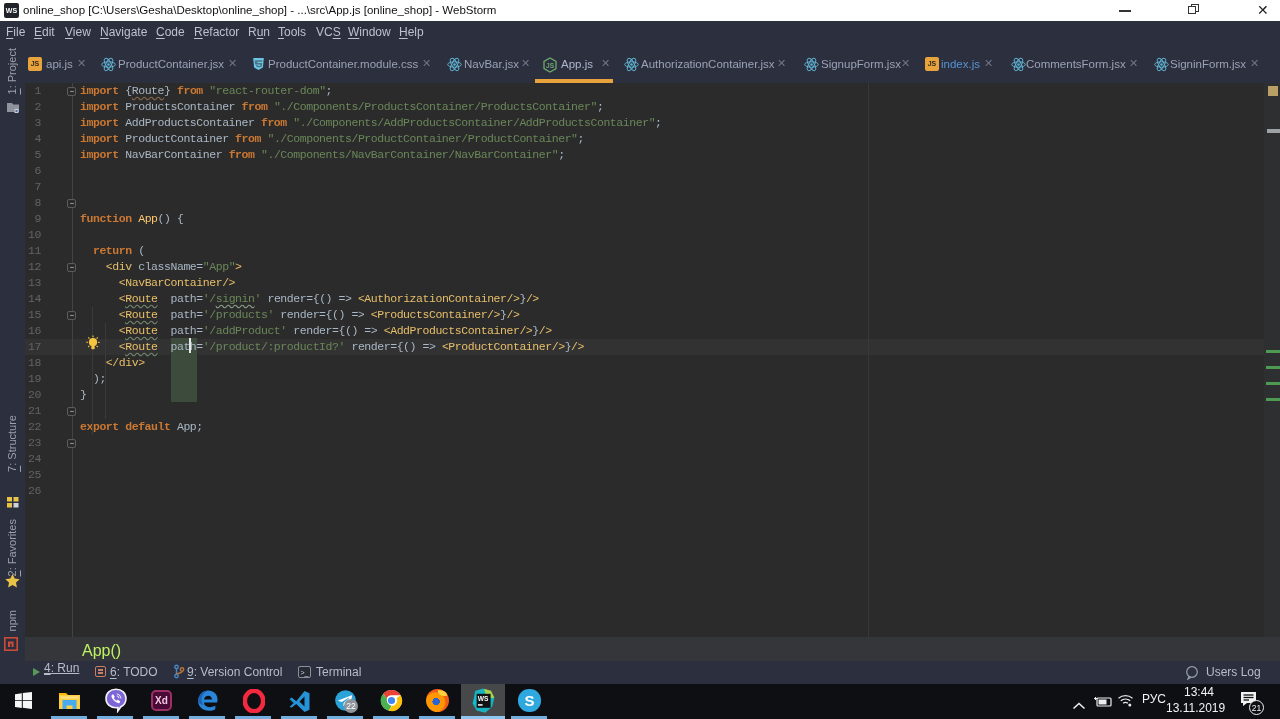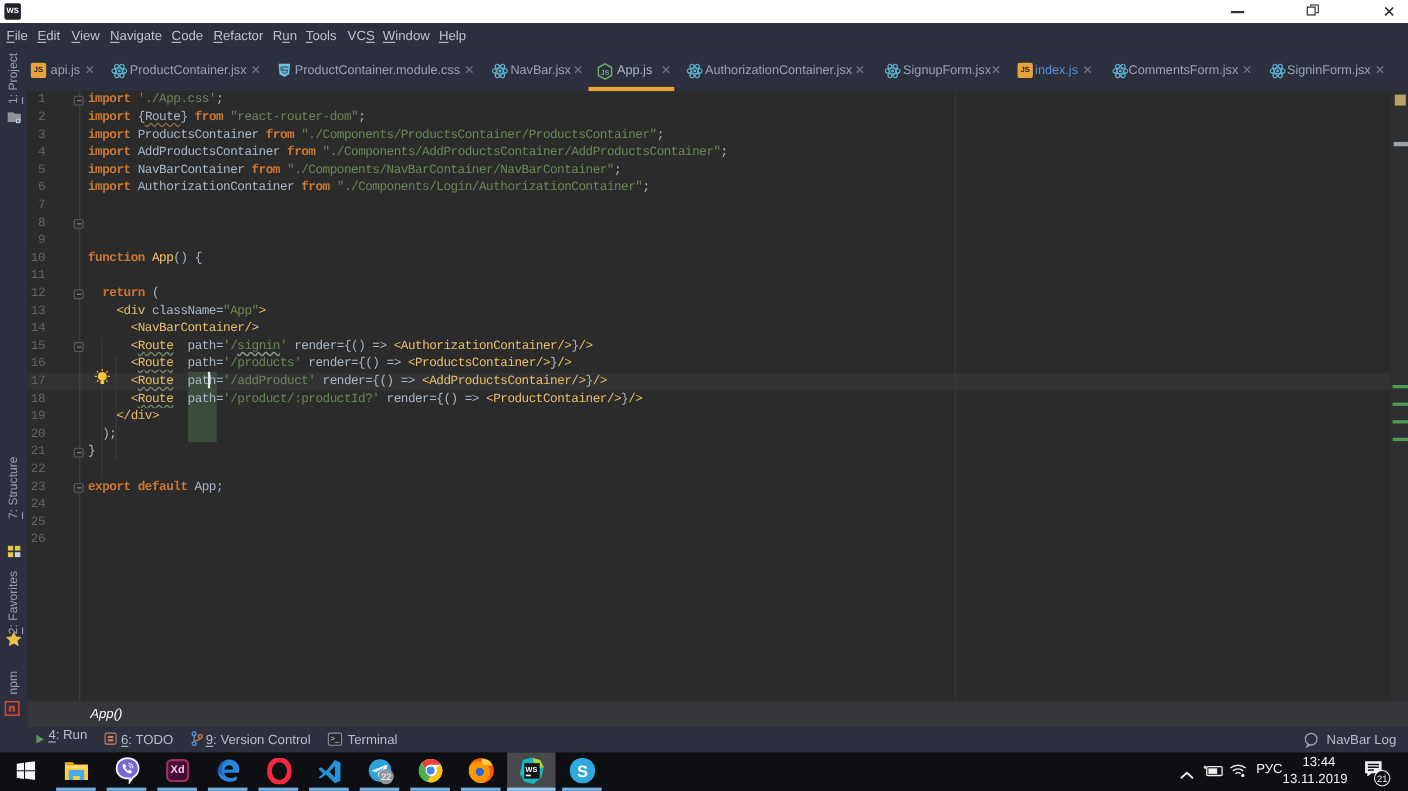--- a/index.html
+++ b/index.html
@@ -44,20 +44,21 @@
   
   #taskbar { position:absolute; left:0; top:684px; width:1280px; height:35px; background:#0e0f12; }
   .tundr { position:absolute; top:32px; height:3px; background:#72aede; }
   #tray { position:absolute; color:#f2f2f2; }
 </style>
 </head>
 <body>
 
 <div id="titlebar">
   <div id="wsicon">WS</div>
+  <div id="titletext">online_shop [C:\Users\Gesha\Desktop\online_shop] - ...\src\App.js [online_shop] - WebStorm</div>
   <div style="position:absolute; left:1119px; top:10px; width:12px; height:1.5px; background:#333;"></div>
   <div style="position:absolute; left:1188px; top:6px; width:8px; height:8px; border:1.2px solid #333; background:#fff;"></div>
   <div style="position:absolute; left:1191px; top:4px; width:8px; height:8px; border:1.2px solid #333;"></div>
   <div style="position:absolute; left:1188px; top:6px; width:8px; height:8px; border:1.2px solid #333; background:#fff;"></div>
   <div class="winbtn" style="left:1257px; top:2px; font-size:14px;">✕</div>
 </div>
 
 <div id="menubar">
   <div class="menuitem" style="left:6px;"><span class="mn">F</span>ile</div>
   <div class="menuitem" style="left:34px;"><span class="mn">E</span>dit</div>
@@ -216,26 +217,25 @@
 18
 19
 20
 21
 22
 23
 24
 25
 26</div>
   <div id="code">
-<div><span class="kw">import</span> <span class="st">'./App.css'</span>;</div>
 <div><span class="kw">import</span> {<span class="w2">Route</span>} <span class="kw">from</span> <span class="st">"react-router-dom"</span>;</div>
 <div><span class="kw">import</span> ProductsContainer <span class="kw">from</span> <span class="st">"./Components/ProductsContainer/ProductsContainer"</span>;</div>
 <div><span class="kw">import</span> AddProductsContainer <span class="kw">from</span> <span class="st">"./Components/AddProductsContainer/AddProductsContainer"</span>;</div>
+<div><span class="kw">import</span> ProductContainer <span class="kw">from</span> <span class="st">"./Components/ProductContainer/ProductContainer"</span>;</div>
 <div><span class="kw">import</span> NavBarContainer <span class="kw">from</span> <span class="st">"./Components/NavBarContainer/NavBarContainer"</span>;</div>
-<div><span class="kw">import</span> AuthorizationContainer <span class="kw">from</span> <span class="st">"./Components/Login/AuthorizationContainer"</span>;</div>
 <div></div>
 <div></div>
 <div></div>
 <div><span class="kw">function</span> <span class="fn">App</span>() {</div>
 <div></div>
 <div>  <span class="kw">return</span> (</div>
 <div>    <span class="tg">&lt;div</span> className=<span class="st">"App"</span><span class="tg">&gt;</span></div>
 <div>      <span class="tg">&lt;NavBarContainer/&gt;</span></div>
 <div>      <span class="tg">&lt;<span class="w1">Route</span></span>  path=<span class="st">'/<span class="w3">signin</span>'</span> render={() =&gt; <span class="tg">&lt;AuthorizationContainer/&gt;</span>}<span class="tg">/&gt;</span></div>
 <div>      <span class="tg">&lt;<span class="w1">Route</span></span>  path=<span class="st">'/products'</span> render={() =&gt; <span class="tg">&lt;ProductsContainer/&gt;</span>}<span class="tg">/&gt;</span></div>
@@ -281,26 +281,26 @@
 </div>
 
 <div style="position:absolute; left:1268px; top:86px; width:10px; height:10px; background:#b9a064;"></div>
 <div style="position:absolute; left:1267px; top:129px; width:13px; height:4px; background:#9da2a6;"></div>
 <div style="position:absolute; left:1266px; top:350px; width:14px; height:3px; background:#4d9b51;"></div>
 <div style="position:absolute; left:1266px; top:366px; width:14px; height:3px; background:#4d9b51;"></div>
 <div style="position:absolute; left:1266px; top:382px; width:14px; height:3px; background:#4d9b51;"></div>
 <div style="position:absolute; left:1266px; top:398px; width:14px; height:3px; background:#4d9b51;"></div>
 
 <div id="crumbs">
-  <div style="position:absolute; left:57px; top:5px; font-size:12px; color:#ffffff;font-style:italic;">App()</div>
+  <div style="position:absolute; left:57px; top:5px; font-size:16px; color:#bef264;">App()</div>
 </div>
 
 <div id="botbar">
   <div style="position:absolute; left:33px; top:7px; width:0; height:0; border-left:7px solid #599959; border-top:4.5px solid transparent; border-bottom:4.5px solid transparent;"></div>
-  <div style="position:absolute; left:44px; top:0;"><span class="u">4</span>: Run</div>
+  <div style="position:absolute; left:44px; top:0;text-decoration:underline;"><span class="u">4</span>: Run</div>
   <div style="position:absolute; left:95px; top:5px; width:11px; height:11px; border:1.5px solid #c97f62; border-radius:2px;">
       <div style="position:absolute;left:1.5px;top:2px;width:5px;height:1.5px;background:#c97f62;"></div>
       <div style="position:absolute;left:1.5px;top:5px;width:5px;height:1.5px;background:#c97f62;"></div>
     </div>
   <div style="position:absolute; left:110px; top:4px;"><span class="u">6</span>: TODO</div>
   <div style="position:absolute; left:173px; top:3px;"><svg width="12" height="15" viewBox="0 0 12 15">
         <g fill="none" stroke="#4a87c2" stroke-width="1.4">
           <circle cx="3.5" cy="3" r="1.7"></circle>
           <circle cx="3.5" cy="12" r="1.7"></circle>
           <path d="M3.5 4.7v5.6"></path>
@@ -310,21 +310,21 @@
       </svg></div>
   <div style="position:absolute; left:187px; top:4px;"><span class="u">9</span>: Version Control</div>
   <div style="position:absolute; left:298px; top:5px; width:13px; height:12px; background:#262a33; border:1px solid #8a919e; border-radius:2px; color:#cfd4dc; font-size:7px; line-height:11px; text-align:center;">&gt;_</div>
   <div style="position:absolute; left:316px; top:4px;">Terminal</div>
   <div style="position:absolute; left:1184px; top:4px;"><svg width="16" height="15" viewBox="0 0 16 15">
         <g fill="none" stroke="#98a0ac" stroke-width="1.2">
           <circle cx="8" cy="7" r="5.3"></circle>
           <path d="M5 11.5L4 14l3-1.8"></path>
         </g>
       </svg></div>
-  <div style="position:absolute; left:1206px; top:4px;">NavBar Log</div>
+  <div style="position:absolute; left:1206px; top:4px;">Users Log</div>
 </div>
 
 <div id="taskbar">
 
   <div style="position:absolute; left:461px; top:0; width:44px; height:35px; background:#46484a;"></div>
 
   <div style="position:absolute; left:15px; top:8px;"><svg width="17" height="17" viewBox="0 0 17 17">
         <g fill="#f5f6f7">
           <path d="M0 2.3L6.8 1.3v7H0z"></path>
           <path d="M7.8 1.1L17 0v8.3H7.8z"></path>

